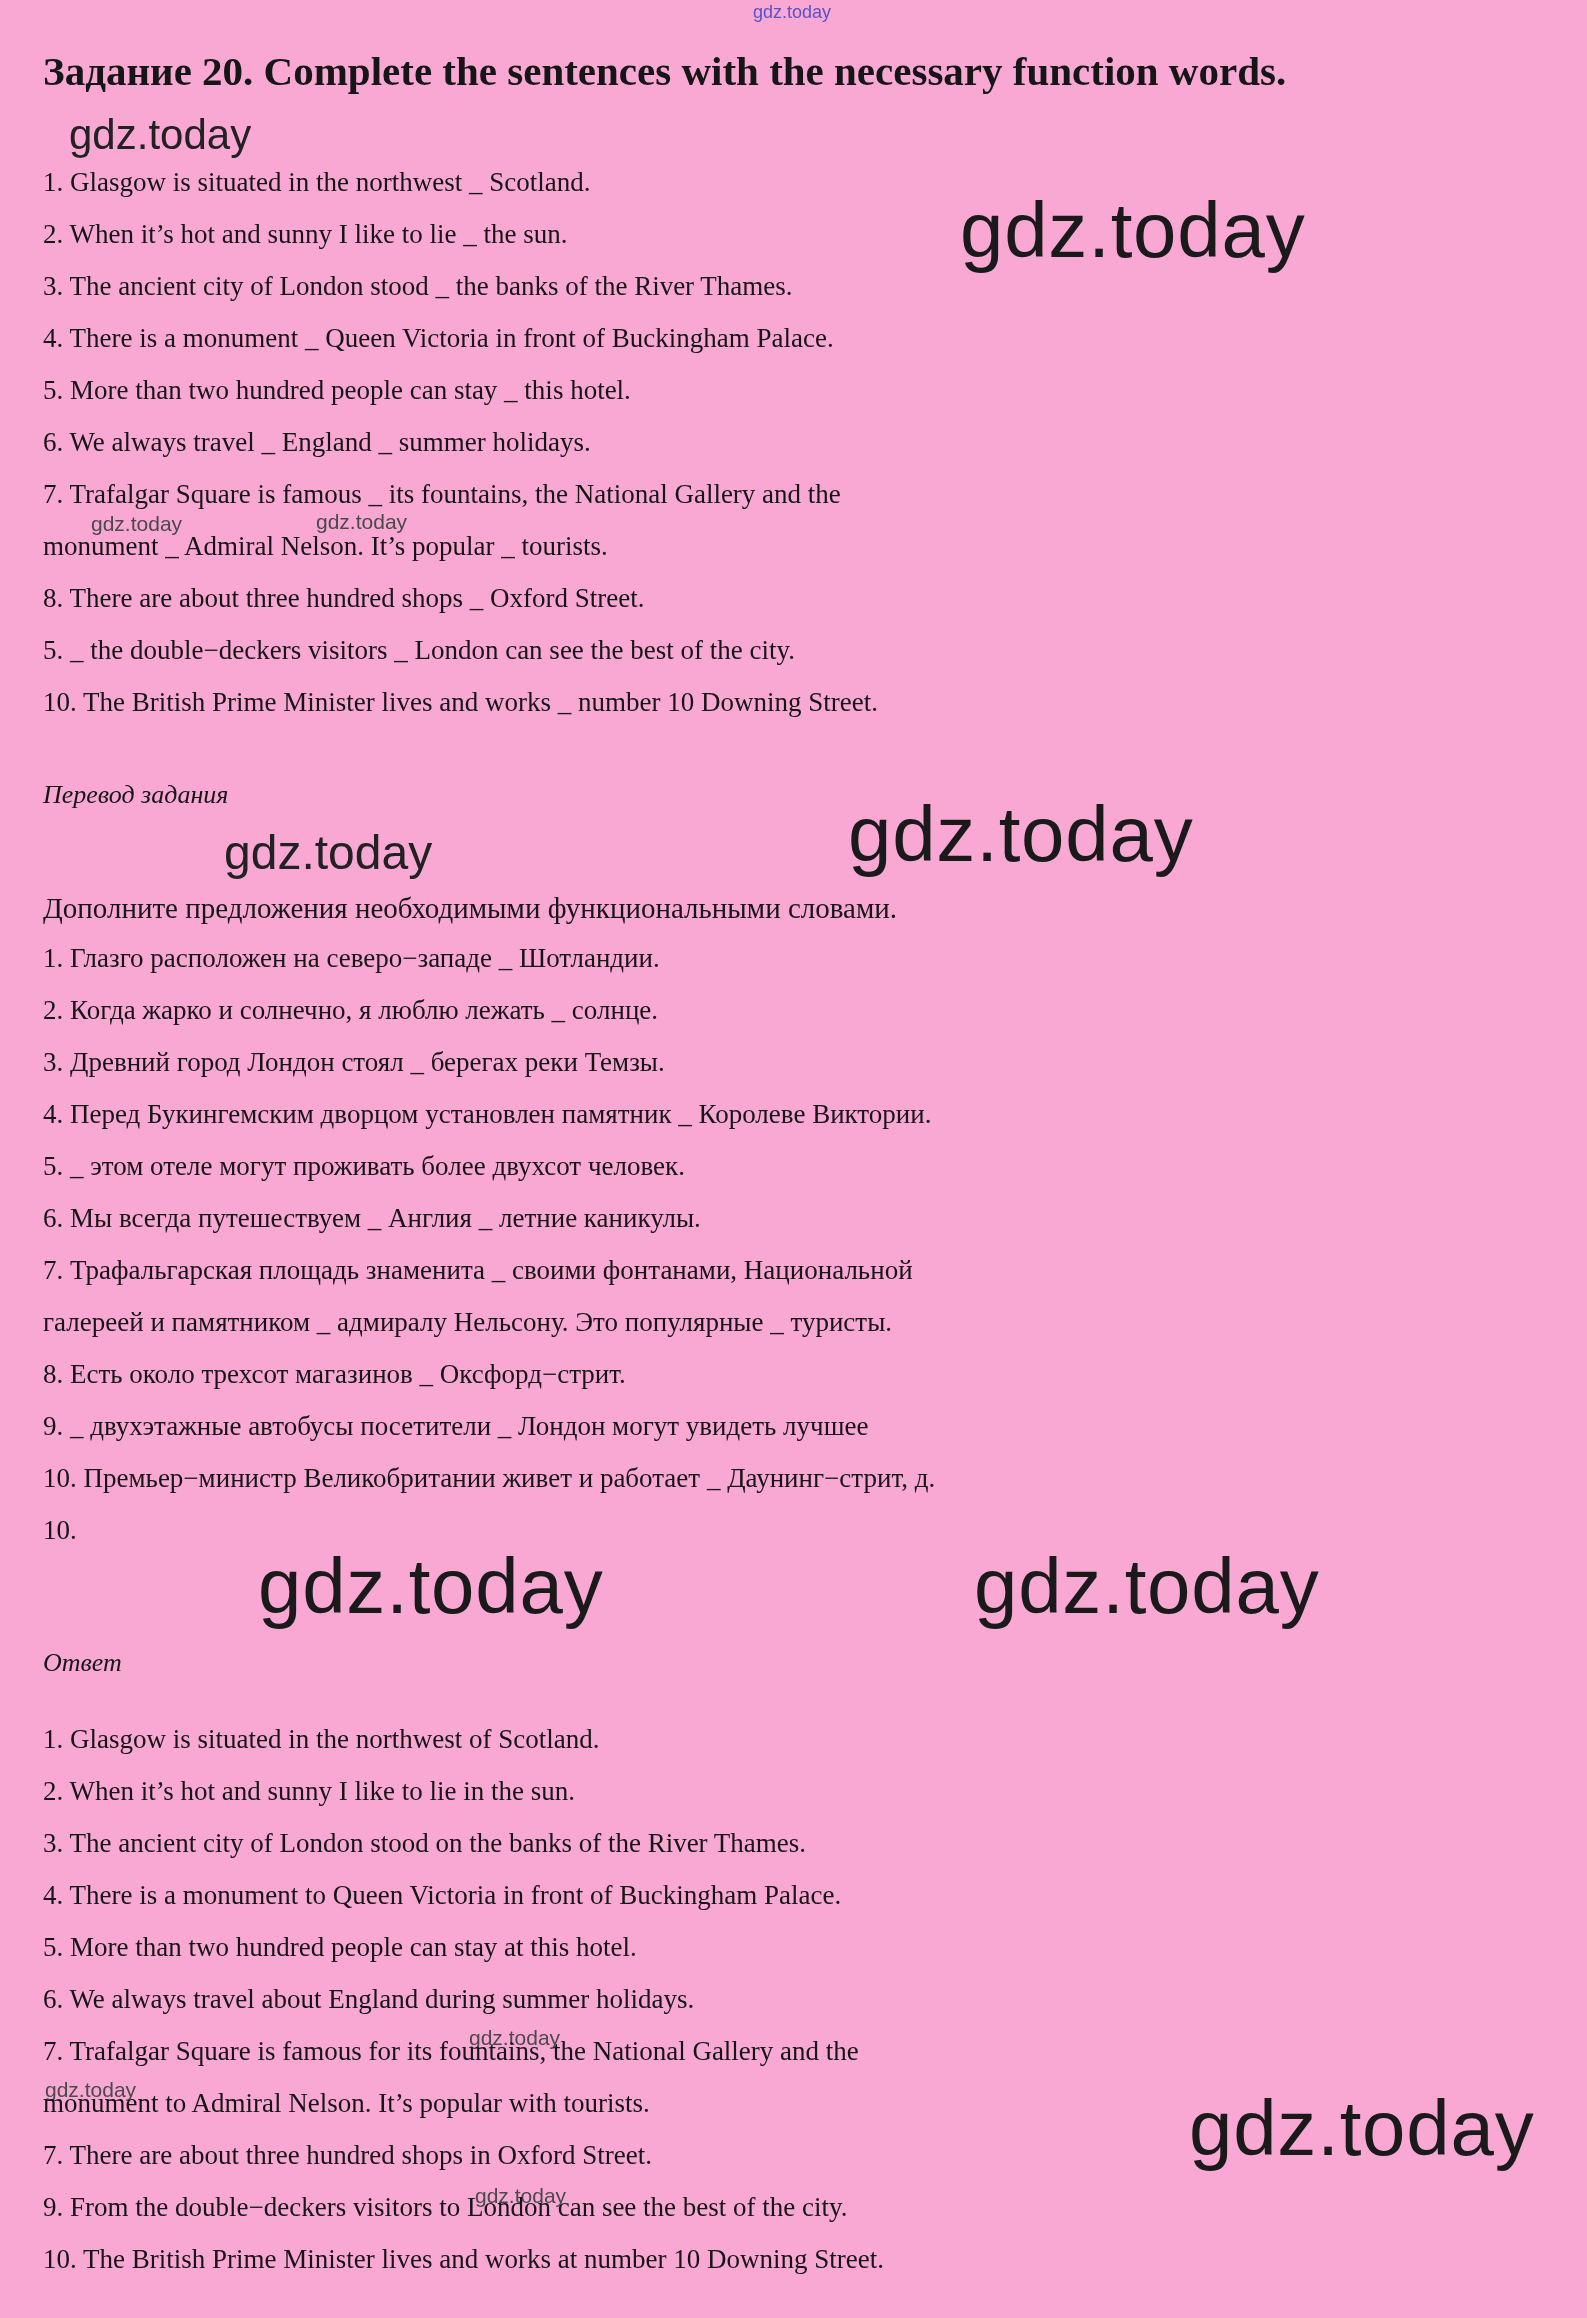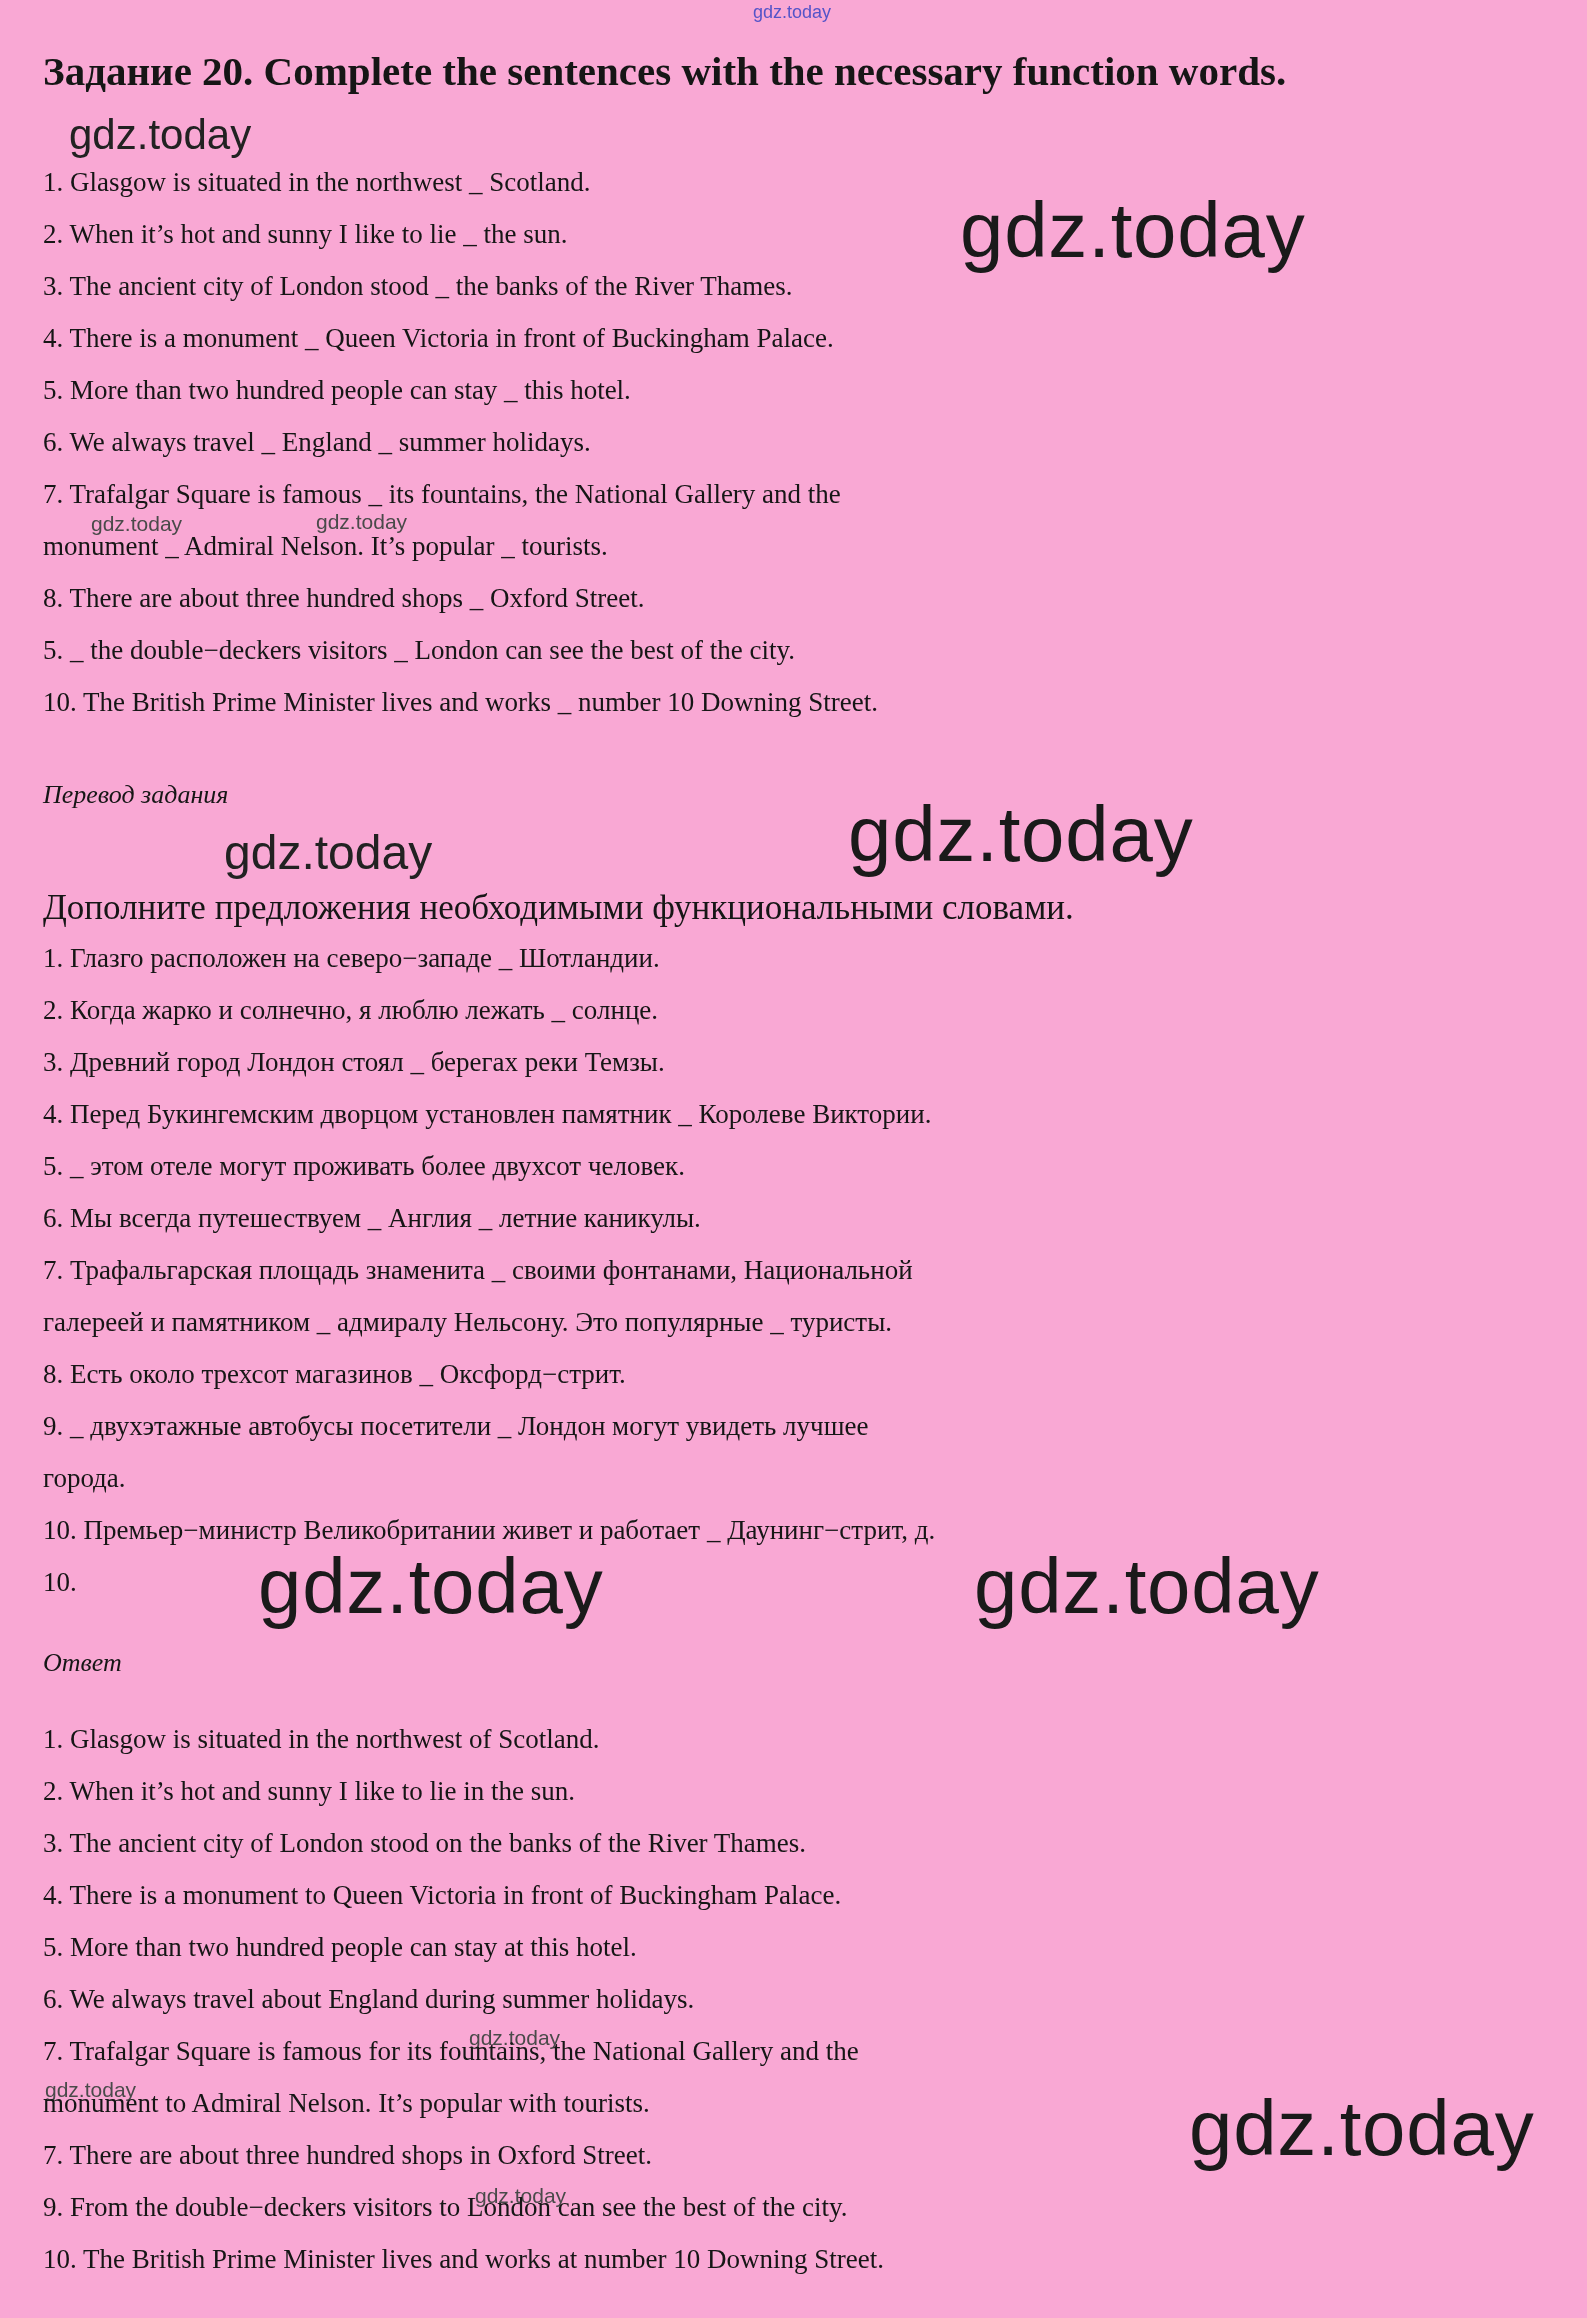--- a/index.html
+++ b/index.html
@@ -23,21 +23,21 @@
   #translation-lines{top:932px;}
   #answer-lines{top:1713px;}
   .section-heading{
     position:absolute;left:43px;
     font-size:26px;font-style:italic;line-height:47px;white-space:nowrap;
   }
   #perevod-heading{top:771px;}
   #otvet-heading{top:1639px;}
   #perevod-intro{
     position:absolute;left:43px;top:882px;
-    font-size:35px;line-height:52px;white-space:nowrap;
+    font-size:29px;line-height:52px;white-space:nowrap;
   }
   
   .wm{
     position:absolute;
     font-family:"Liberation Sans",sans-serif;
     font-weight:300;
     color:#1c1c1c;
     white-space:nowrap;
     line-height:1;
   }
@@ -96,21 +96,20 @@
     <div class="line">1. Глазго расположен на северо−западе _ Шотландии.</div>
     <div class="line">2. Когда жарко и солнечно, я люблю лежать _ солнце.</div>
     <div class="line">3. Древний город Лондон стоял _ берегах реки Темзы.</div>
     <div class="line">4. Перед Букингемским дворцом установлен памятник _ Королеве Виктории.</div>
     <div class="line">5. _ этом отеле могут проживать более двухсот человек.</div>
     <div class="line">6. Мы всегда путешествуем _ Англия _ летние каникулы.</div>
     <div class="line">7. Трафальгарская площадь знаменита _ своими фонтанами, Национальной</div>
     <div class="line">галереей и памятником _ адмиралу Нельсону. Это популярные _ туристы.</div>
     <div class="line">8. Есть около трехсот магазинов _ Оксфорд−стрит.</div>
     <div class="line">9. _ двухэтажные автобусы посетители _ Лондон могут увидеть лучшее</div>
-    <div class="line">города.</div>
     <div class="line">10. Премьер−министр Великобритании живет и работает _ Даунинг−стрит, д.</div>
     <div class="line">10.</div>
   </div>
 
   <span class="wm wm-big" id="wm-b3">gdz.today</span>
   <span class="wm wm-big" id="wm-b4">gdz.today</span>
 
   <div class="section-heading" id="otvet-heading">Ответ</div>
 
   <span class="wm wm-small" id="wm-s3">gdz.today</span>

